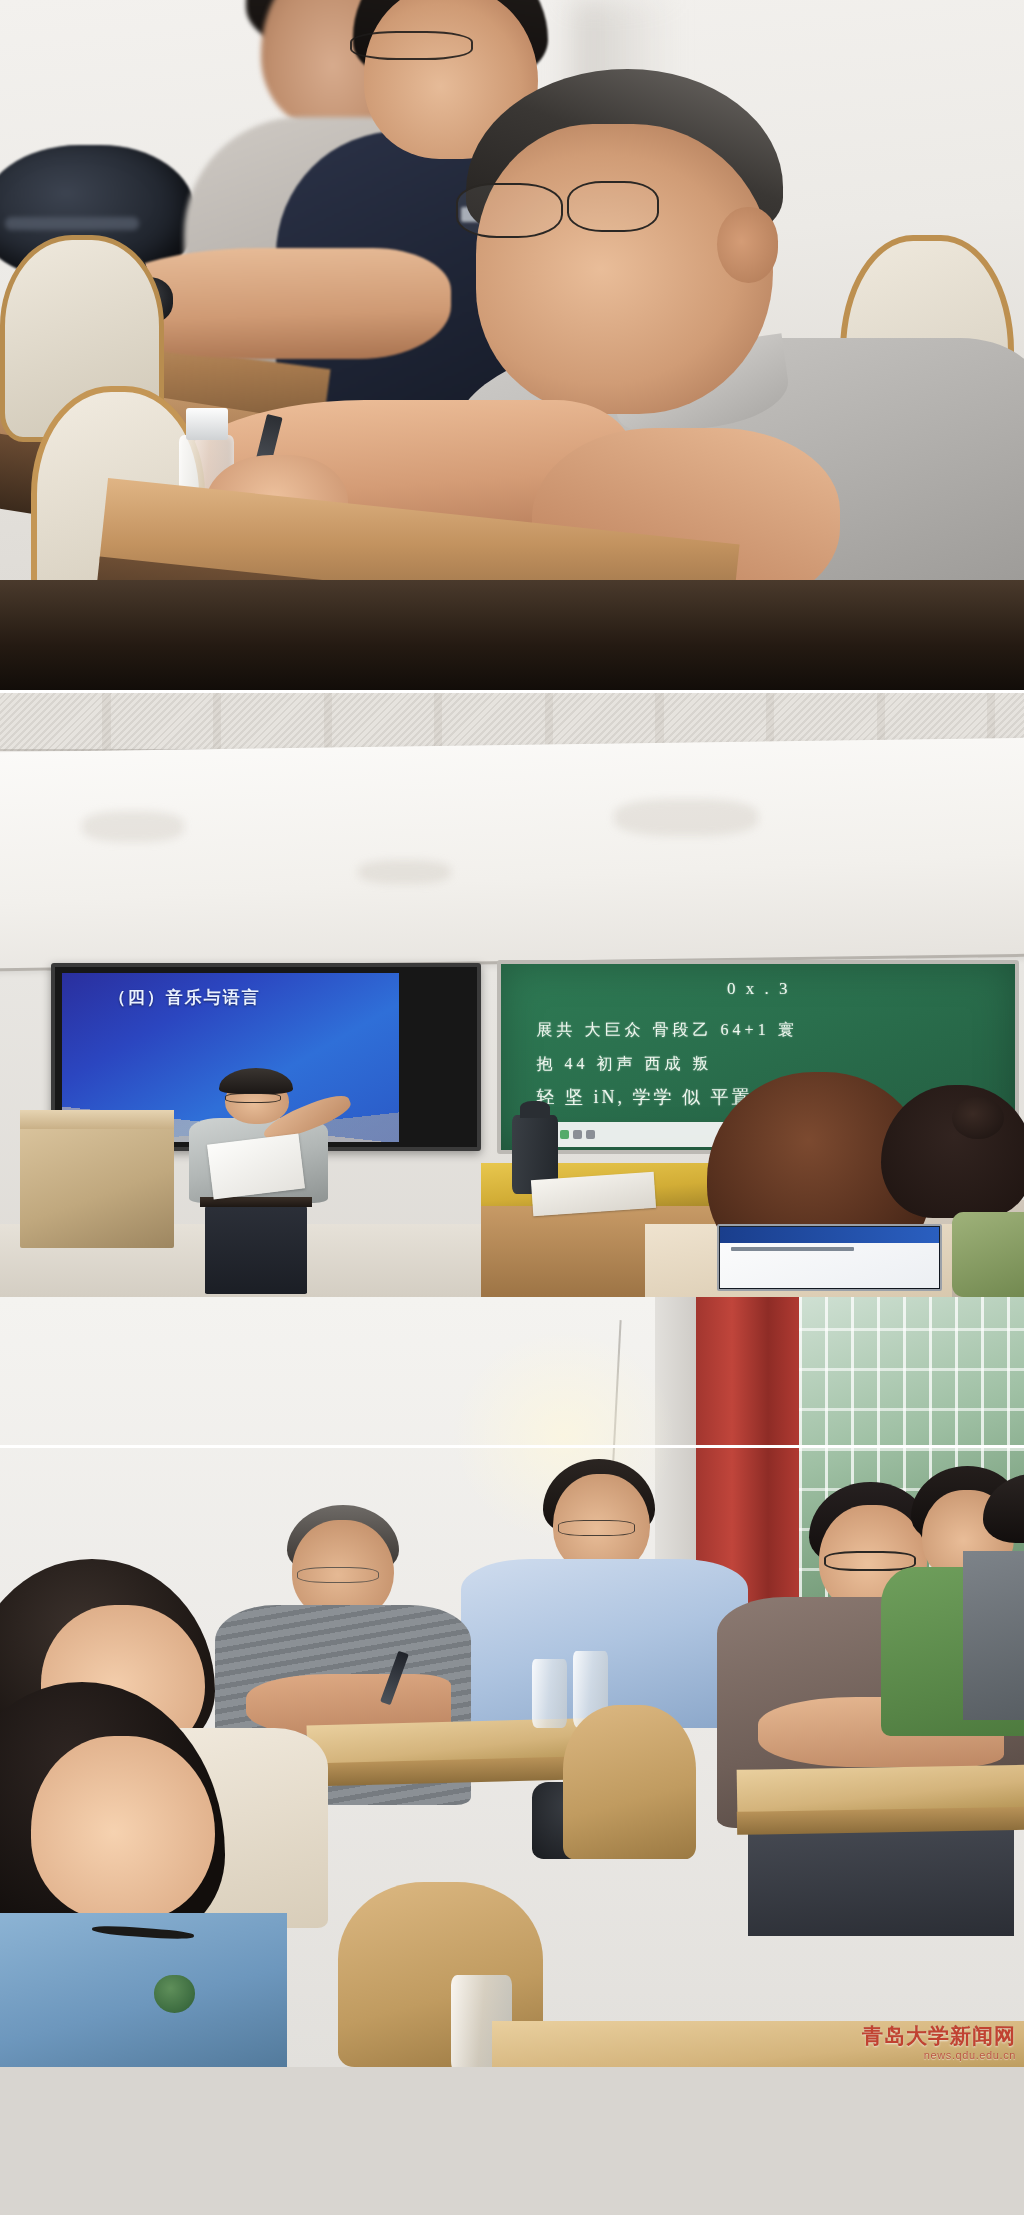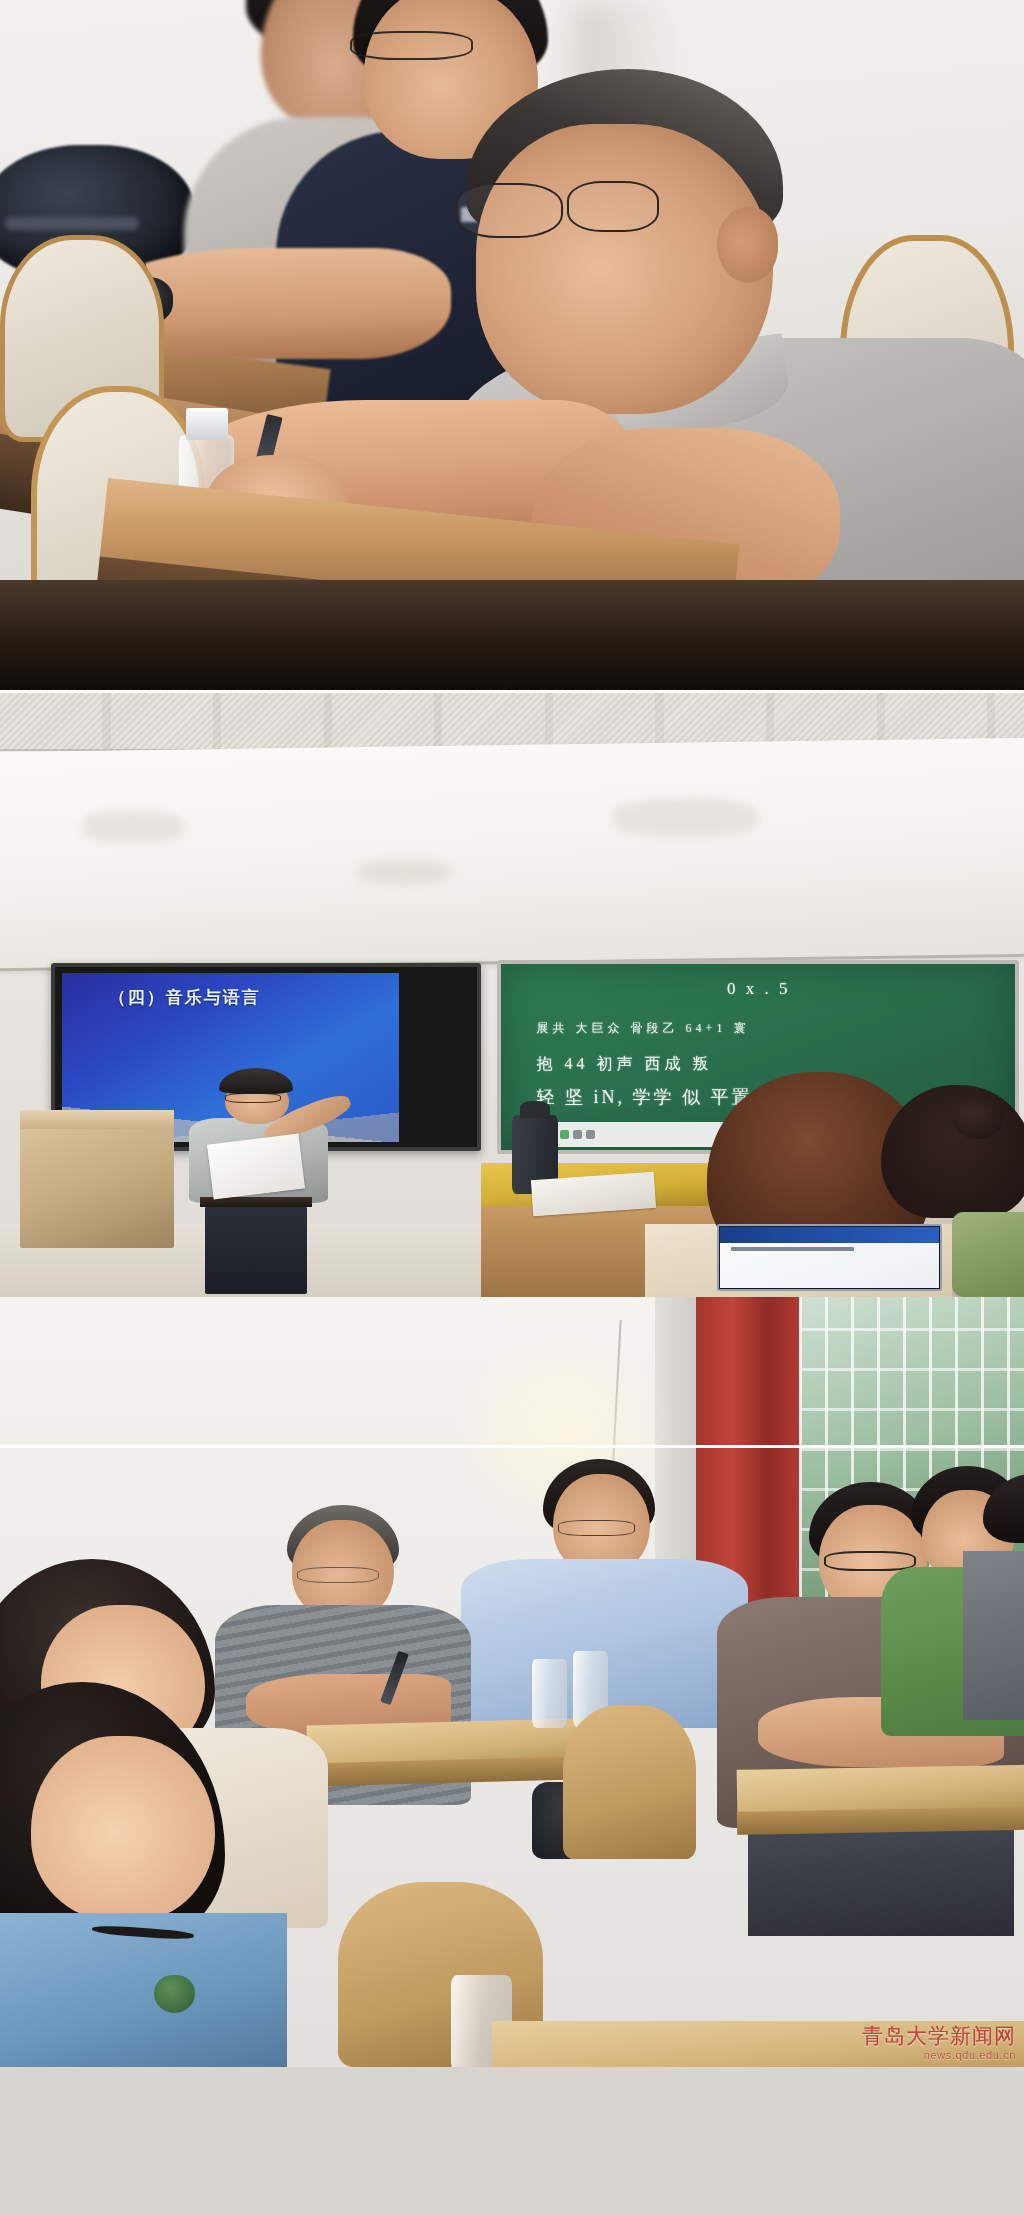--- a/index.html
+++ b/index.html
@@ -483,21 +483,21 @@
   }
 
   
   .watermark{
     position:absolute; right:8px; bottom:6px;
     display:flex; flex-direction:column; align-items:flex-end;
     z-index:60; user-select:none;
   }
   .wm-logo{
     font-family:"Liberation Serif", serif;
-    font-size:21px; font-weight:normal; letter-spacing:1px;
+    font-size:21px; font-weight:bold; letter-spacing:1px;
     color:#c0392b;
     text-shadow:0 1px 2px rgba(255,255,255,.75), 0 0 1px rgba(0,0,0,.3);
     opacity:.92;
   }
   .wm-url{
     font-family:"Liberation Sans", sans-serif;
     font-size:11px; letter-spacing:.6px;
     color:#b8443a; opacity:.8;
     text-shadow:0 1px 1px rgba(255,255,255,.7);
     margin-top:-1px;
@@ -568,22 +568,22 @@
     <div class="p2-smudge" style="left:35%;top:28%;width:9%;height:4%"></div>
 
     <div class="p2-screen">
       <div class="p2-slide">
         <div class="p2-slide-mtn"></div>
         <div class="p2-slide-title">（四）音乐与语言</div>
       </div>
     </div>
 
     <div class="p2-board">
-      <div class="chalk" style="left:44%;top:8%;font-size:17px;letter-spacing:3px">0 x . 5</div>
-      <div class="chalk" style="left:7%;top:30%;font-size:12px;letter-spacing:4px">展共  大巨众  骨段乙 64+1  寰</div>
+      <div class="chalk" style="left:44%;top:8%;font-size:17px;letter-spacing:3px">0 x . 3</div>
+      <div class="chalk" style="left:7%;top:30%;font-size:16px;letter-spacing:4px">展共  大巨众  骨段乙 64+1  寰</div>
       <div class="chalk" style="left:7%;top:48%;font-size:16px;letter-spacing:4px">抱  44   初声    西成      叛</div>
       <div class="chalk" style="left:7%;top:65%;font-size:18px;letter-spacing:3px">轻   坚  iN,  学学 似 平置</div>
 
       <div class="p2-board-toolbar">
         <span class="tb-ico" style="background:#4a90d9"></span>
         <span class="tb-ico" style="background:#e2574c"></span>
         <span class="tb-ico" style="background:#f0a030"></span>
         <span class="tb-ico" style="background:#55aa6a"></span>
         <span class="tb-ico" style="background:#8a8f96"></span>
         <span class="tb-ico" style="background:#8a8f96"></span>

